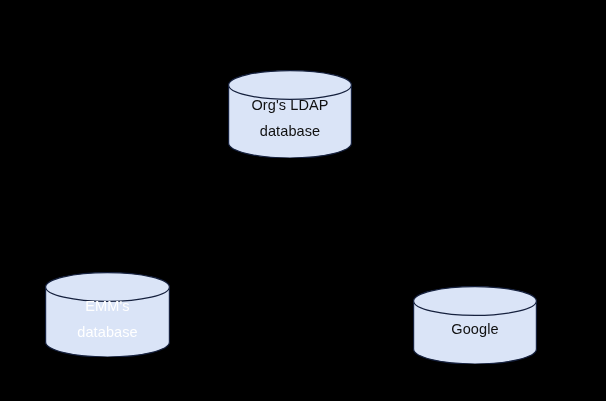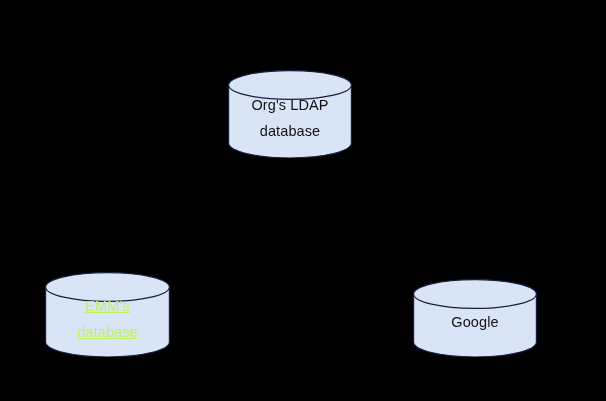--- a/index.html
+++ b/index.html
@@ -52,22 +52,22 @@
         <path d="M 0.6,15 L 0.6,73 A 61.4,15 0 0 0 123.4,73 L 123.4,15 Z" fill="#dae4f7" stroke="#16213e" stroke-width="1.2"></path>
         <ellipse cx="62" cy="15" rx="61.4" ry="14.4" fill="#dae4f7" stroke="#16213e" stroke-width="1.2"></ellipse>
       </svg>
       <div class="cyl-label" style="top: 22.125px; color: rgb(16, 16, 16);"><div>Org's LDAP</div><div>database</div></div>
     </div>
     <div class="cylinder" style="left: 45px; top: 272px; width: 125px; height: 85px;">
       <svg width="125" height="85" viewBox="0 0 125 85">
         <path d="M 0.6,15 L 0.6,70 A 61.9,15 0 0 0 124.4,70 L 124.4,15 Z" fill="#dae4f7" stroke="#16213e" stroke-width="1.2"></path>
         <ellipse cx="62.5" cy="15" rx="61.9" ry="14.4" fill="#dae4f7" stroke="#16213e" stroke-width="1.2"></ellipse>
       </svg>
-      <div class="cyl-label" style="top: 20.625px; color: #bef264; text-decoration: underline;"><div>EMM's</div><div>database</div></div>
+      <div class="cyl-label" style="top: 20.625px; color: #ffffff;"><div>EMM's</div><div>database</div></div>
     </div>
-    <div class="cylinder" style="left: 413px; top: 279px; width: 124px; height: 78px;">
+    <div class="cylinder" style="left: 413px; top: 286px; width: 124px; height: 78px;">
       <svg width="124" height="78" viewBox="0 0 124 78">
         <path d="M 0.6,15 L 0.6,63 A 61.4,15 0 0 0 123.4,63 L 123.4,15 Z" fill="#dae4f7" stroke="#16213e" stroke-width="1.2"></path>
         <ellipse cx="62" cy="15" rx="61.4" ry="14.4" fill="#dae4f7" stroke="#16213e" stroke-width="1.2"></ellipse>
       </svg>
       <div class="cyl-label" style="top: 30.125px; color: rgb(16, 16, 16);"><div>Google</div></div>
     </div>
   </div>
 
 </body></html>

